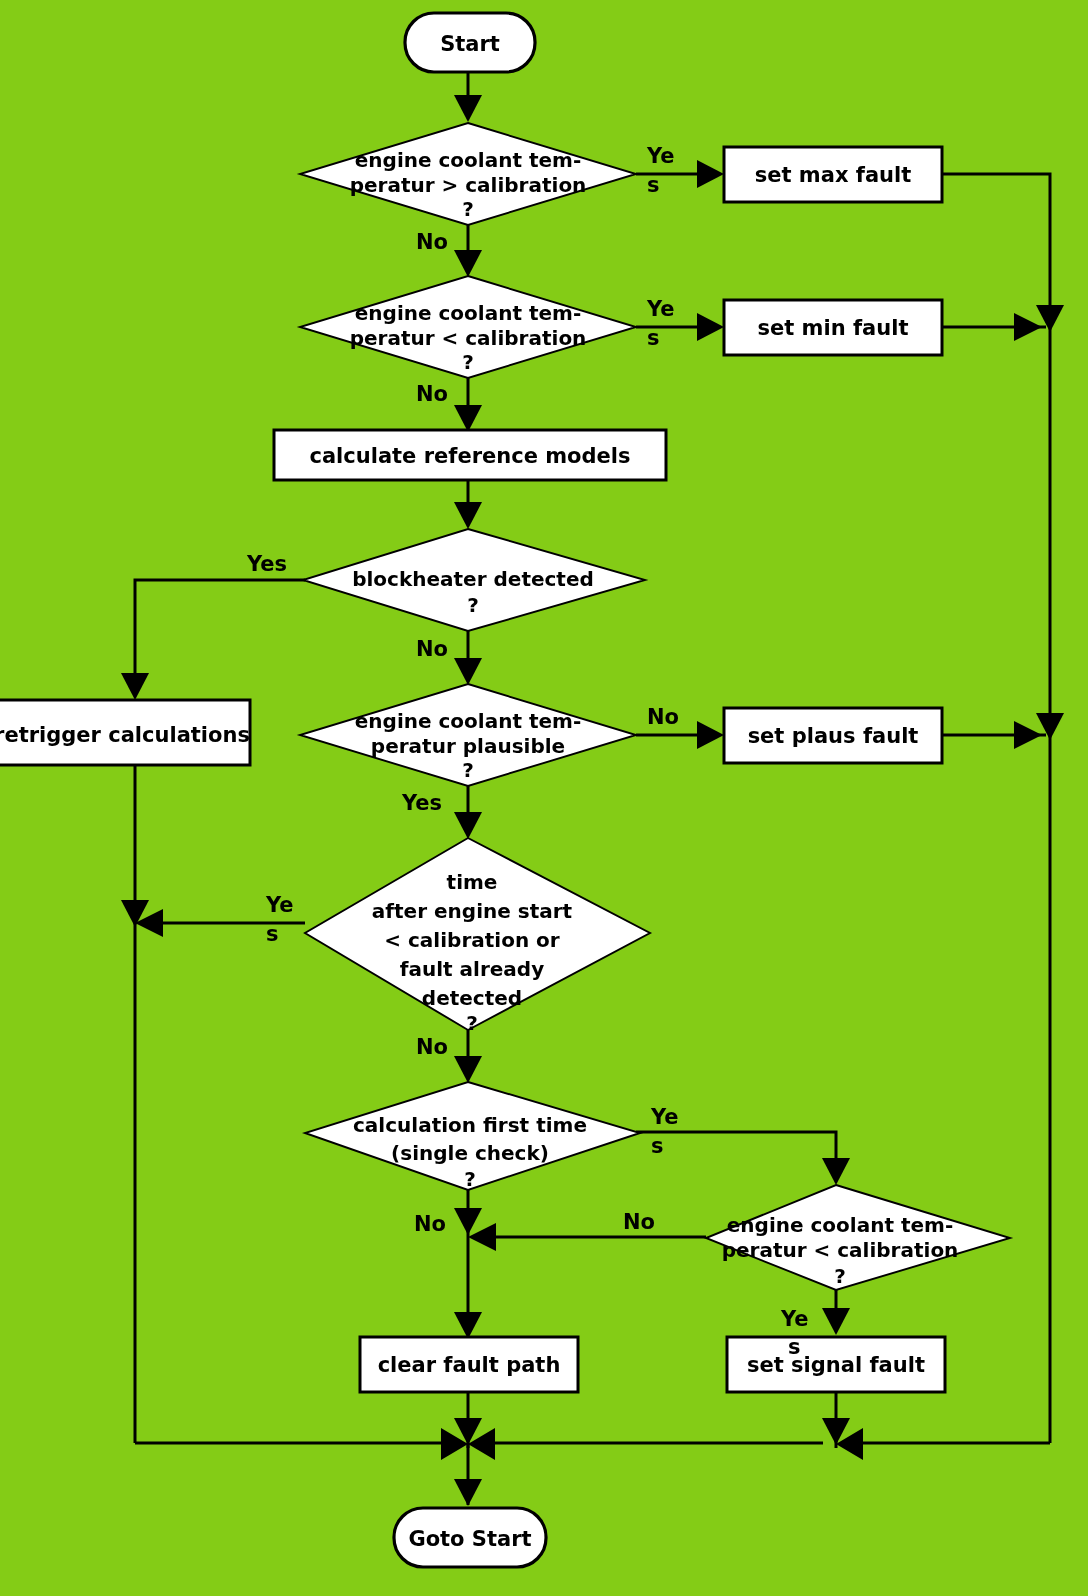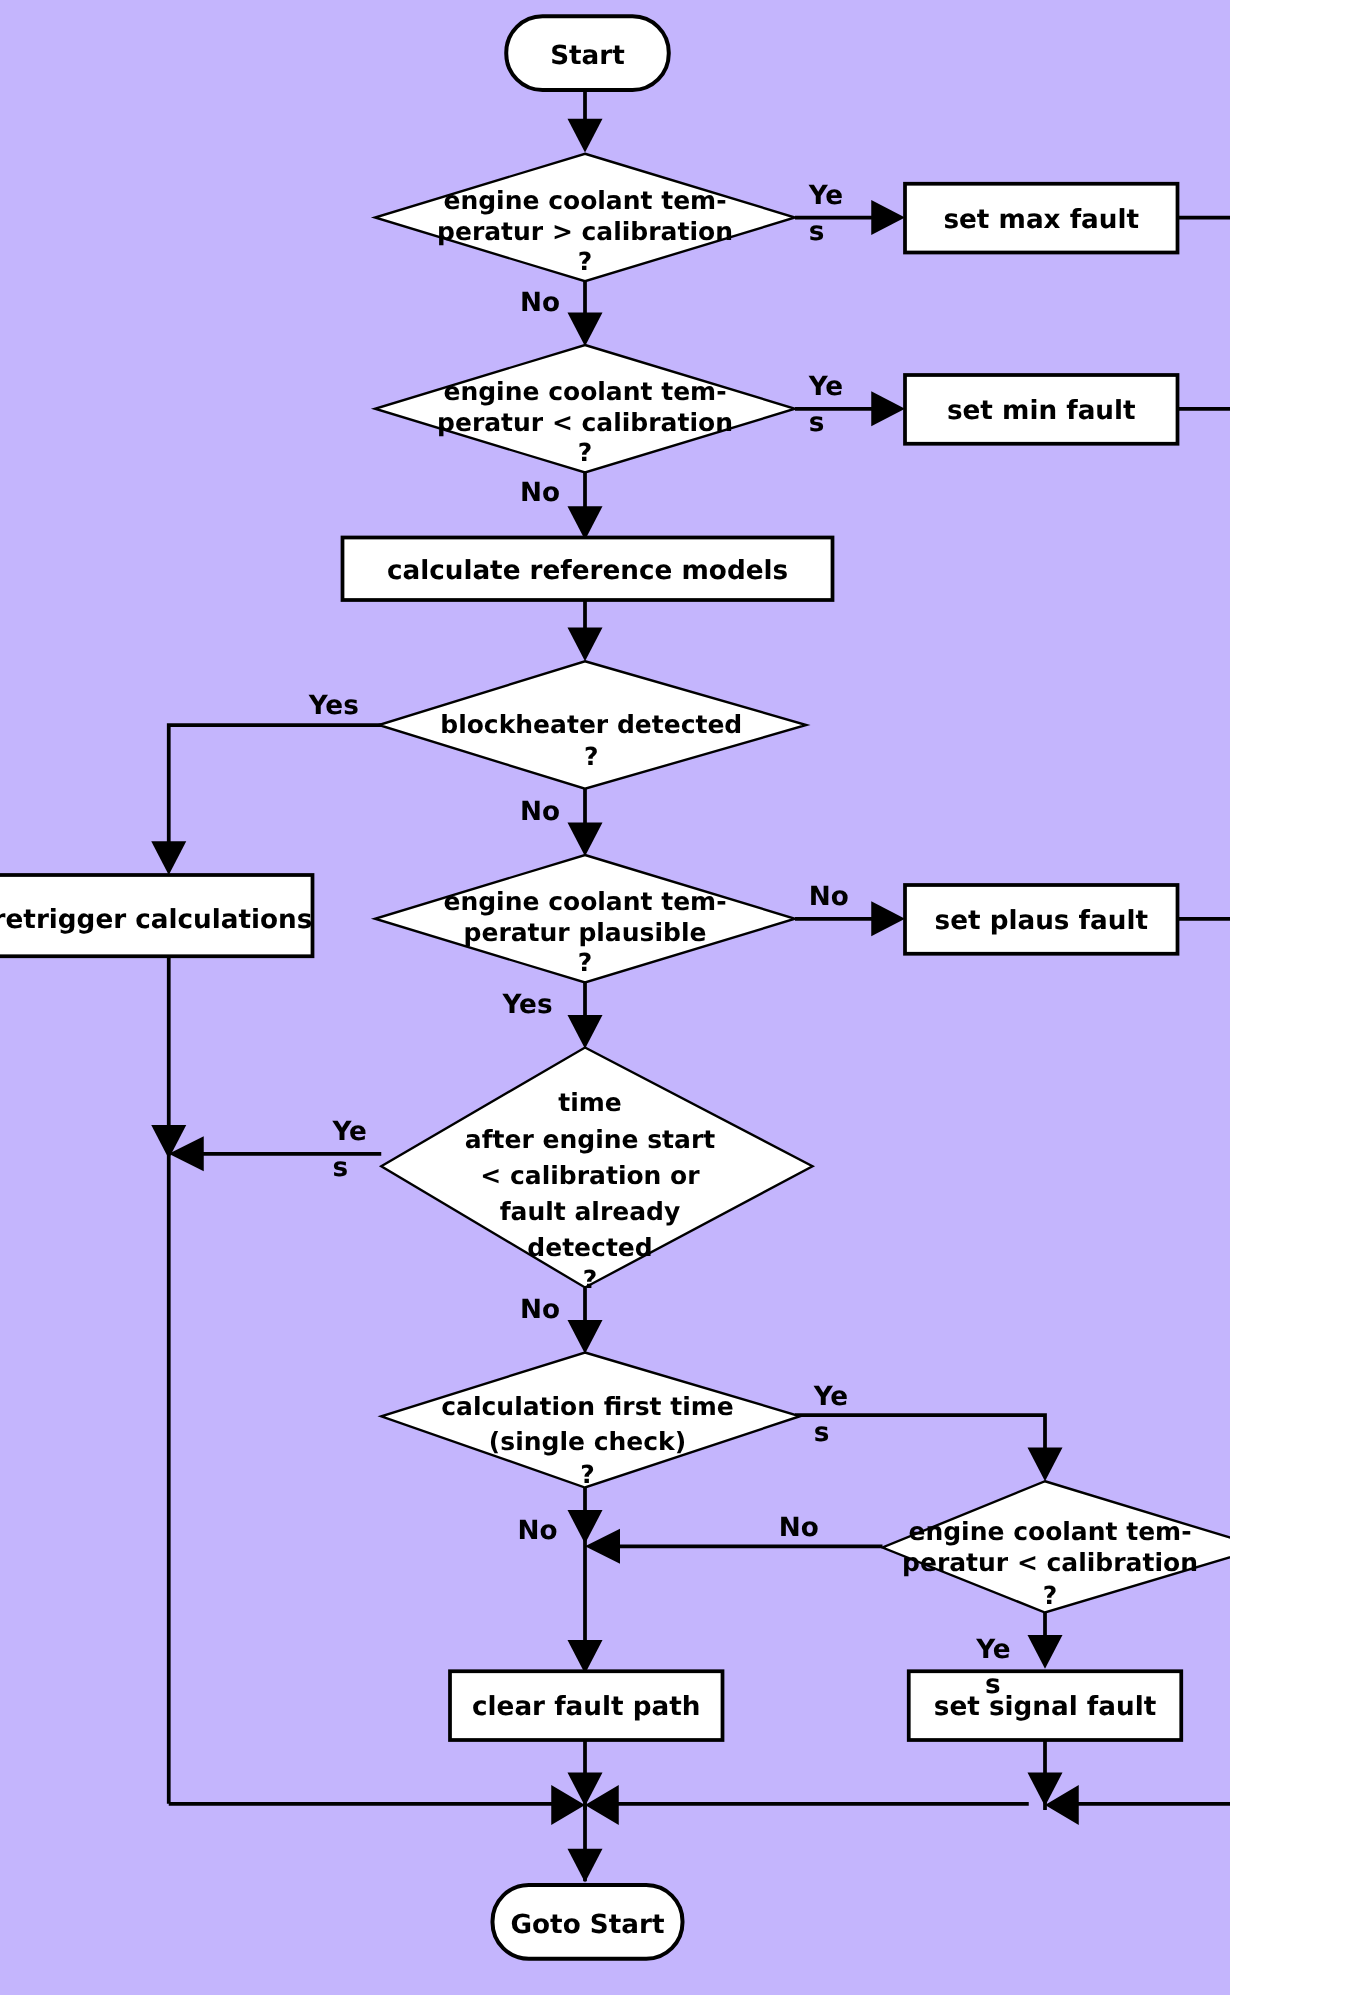--- a/index.html
+++ b/index.html
@@ -2,23 +2,23 @@
 <html><head>
 <meta charset="utf-8">
 <style>
   html, body {
     margin: 0;
     padding: 0;
     background: #ffffff;
   }
   #page {
     position: relative;
-    width: 984px;
+    width: 1088px;
     height: 1596px;
-    background: #c4b5fd;
+    background: #84cc16;
     overflow: hidden;
     font-family: "DejaVu Sans", sans-serif;
   }
   svg#flow {
     position: absolute;
     left: 0; top: 0;
     width: 1088px;
     height: 1596px;
   }
   .shape-stroke {

